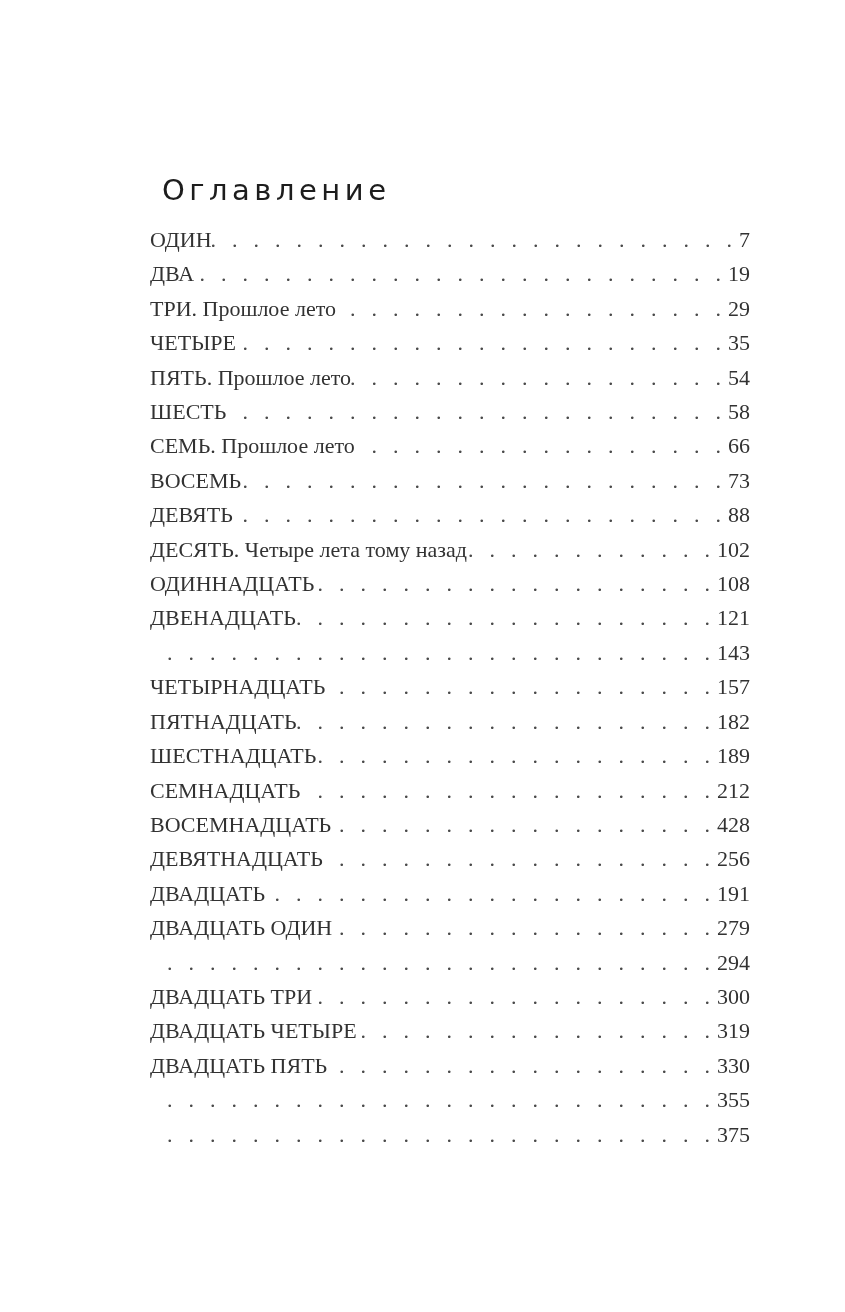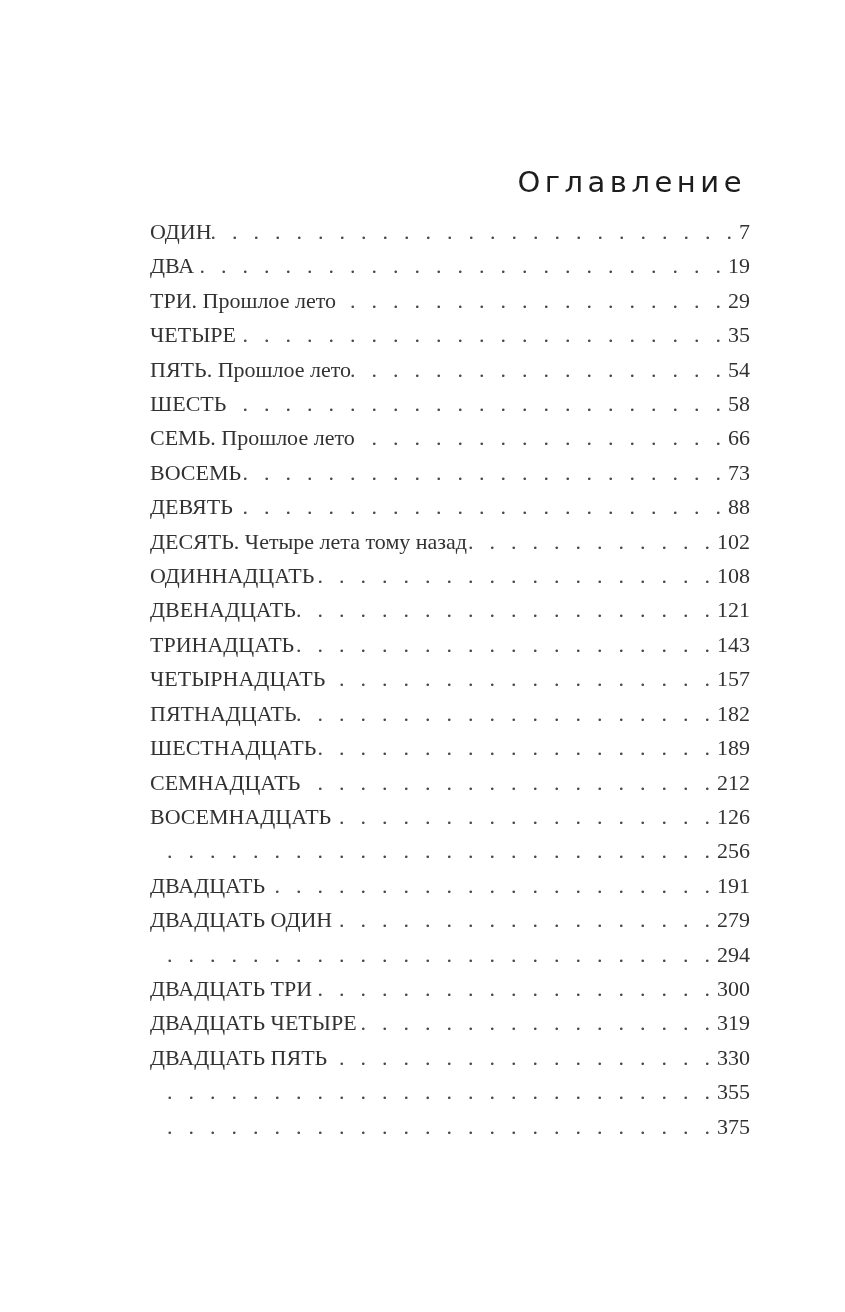--- a/index.html
+++ b/index.html
@@ -20,28 +20,28 @@
     height: 1312px;
     background: var(--page-bg, #ffffff);
   }
   .content {
     position: absolute;
     left: 150px;
     top: 0;
     width: 600px;
   }
   .toc-title {
-    margin: 4px;
+    margin: 12px;
     padding-top: 163px;
     font-family: "DejaVu Sans", sans-serif;
     font-weight: 400;
     font-size: 29px;
     line-height: 30px;
     letter-spacing: 4.5px;
-    text-align: right;
+    text-align: left;
     color: var(--title-color, #1d1d1d);
   }
   .toc-list {
     margin-top: 18px;
   }
   .toc-row {
     display: flex;
     align-items: flex-end;
     white-space: nowrap;
   }
@@ -132,21 +132,20 @@
           <span class="toc-label">ОДИННАДЦАТЬ</span>
           <span class="toc-leader">. . . . . . . . . . . . . . . . . . . . . . . . . . . . . . . . . . . . . . . . . . . . . . . . . . . . . . . . . . . .</span>
           <span class="toc-page-num">108</span>
         </div>
         <div class="toc-row">
           <span class="toc-label">ДВЕНАДЦАТЬ</span>
           <span class="toc-leader">. . . . . . . . . . . . . . . . . . . . . . . . . . . . . . . . . . . . . . . . . . . . . . . . . . . . . . . . . . . .</span>
           <span class="toc-page-num">121</span>
         </div>
         <div class="toc-row">
-          <span class="toc-label">ТРИНАДЦАТЬ</span>
           <span class="toc-leader">. . . . . . . . . . . . . . . . . . . . . . . . . . . . . . . . . . . . . . . . . . . . . . . . . . . . . . . . . . . .</span>
           <span class="toc-page-num">143</span>
         </div>
         <div class="toc-row">
           <span class="toc-label">ЧЕТЫРНАДЦАТЬ</span>
           <span class="toc-leader">. . . . . . . . . . . . . . . . . . . . . . . . . . . . . . . . . . . . . . . . . . . . . . . . . . . . . . . . . . . .</span>
           <span class="toc-page-num">157</span>
         </div>
         <div class="toc-row">
           <span class="toc-label">ПЯТНАДЦАТЬ</span>
@@ -159,23 +158,24 @@
           <span class="toc-page-num">189</span>
         </div>
         <div class="toc-row">
           <span class="toc-label">СЕМНАДЦАТЬ</span>
           <span class="toc-leader">. . . . . . . . . . . . . . . . . . . . . . . . . . . . . . . . . . . . . . . . . . . . . . . . . . . . . . . . . . . .</span>
           <span class="toc-page-num">212</span>
         </div>
         <div class="toc-row">
           <span class="toc-label">ВОСЕМНАДЦАТЬ</span>
           <span class="toc-leader">. . . . . . . . . . . . . . . . . . . . . . . . . . . . . . . . . . . . . . . . . . . . . . . . . . . . . . . . . . . .</span>
-          <span class="toc-page-num">126</span>
-        </div>
-        <div class="toc-row">
+          <span class="toc-page-num">428</span>
+        </div>
+        <div class="toc-row">
+          <span class="toc-label">ДЕВЯТНАДЦАТЬ</span>
           <span class="toc-leader">. . . . . . . . . . . . . . . . . . . . . . . . . . . . . . . . . . . . . . . . . . . . . . . . . . . . . . . . . . . .</span>
           <span class="toc-page-num">256</span>
         </div>
         <div class="toc-row">
           <span class="toc-label">ДВАДЦАТЬ</span>
           <span class="toc-leader">. . . . . . . . . . . . . . . . . . . . . . . . . . . . . . . . . . . . . . . . . . . . . . . . . . . . . . . . . . . .</span>
           <span class="toc-page-num">191</span>
         </div>
         <div class="toc-row">
           <span class="toc-label">ДВАДЦАТЬ ОДИН</span>

